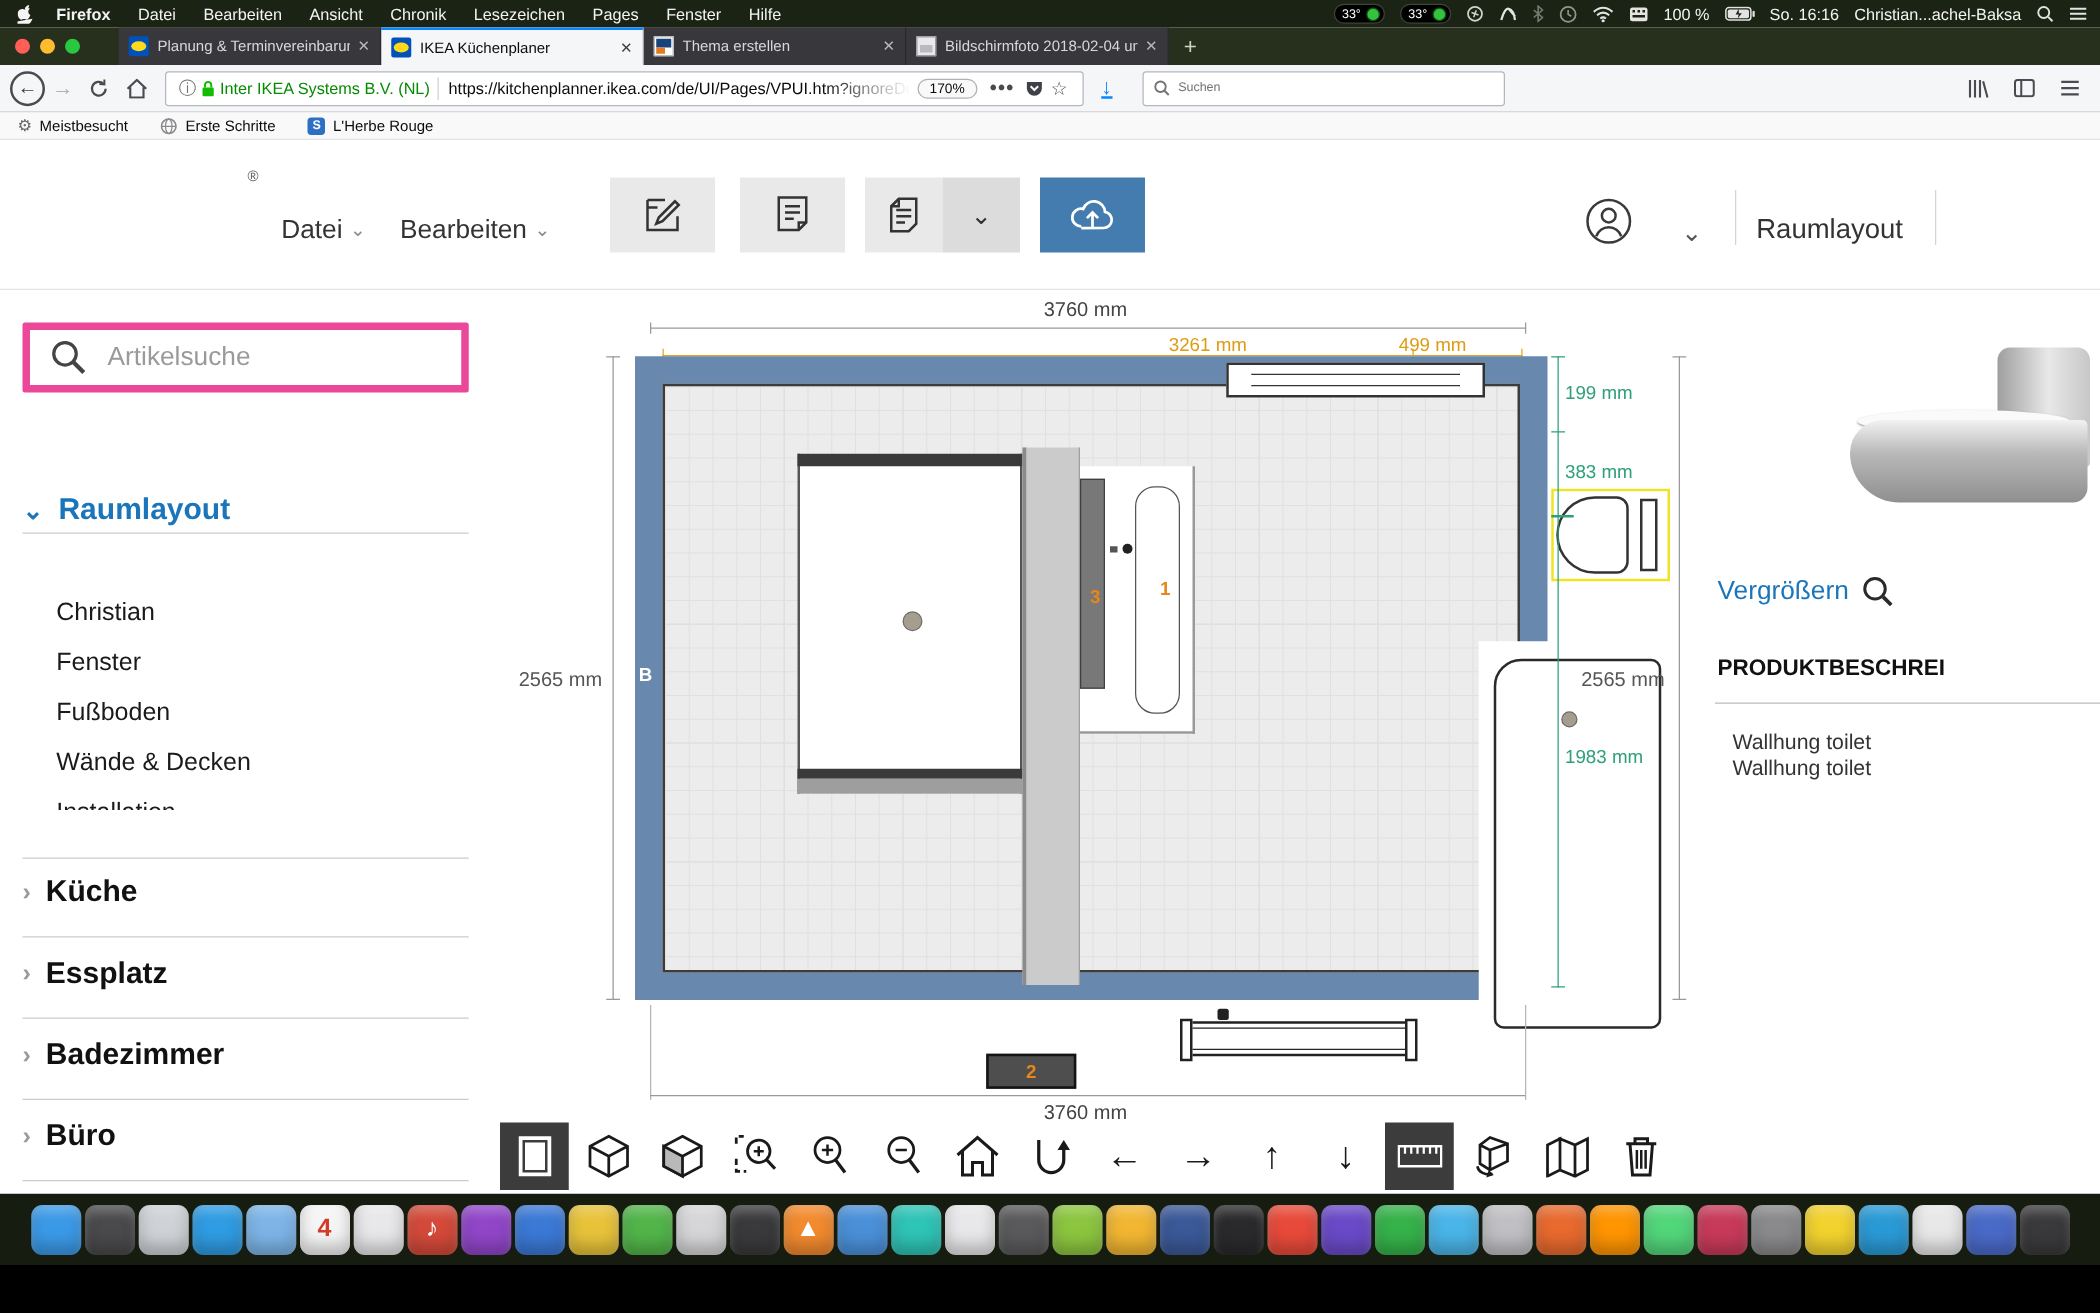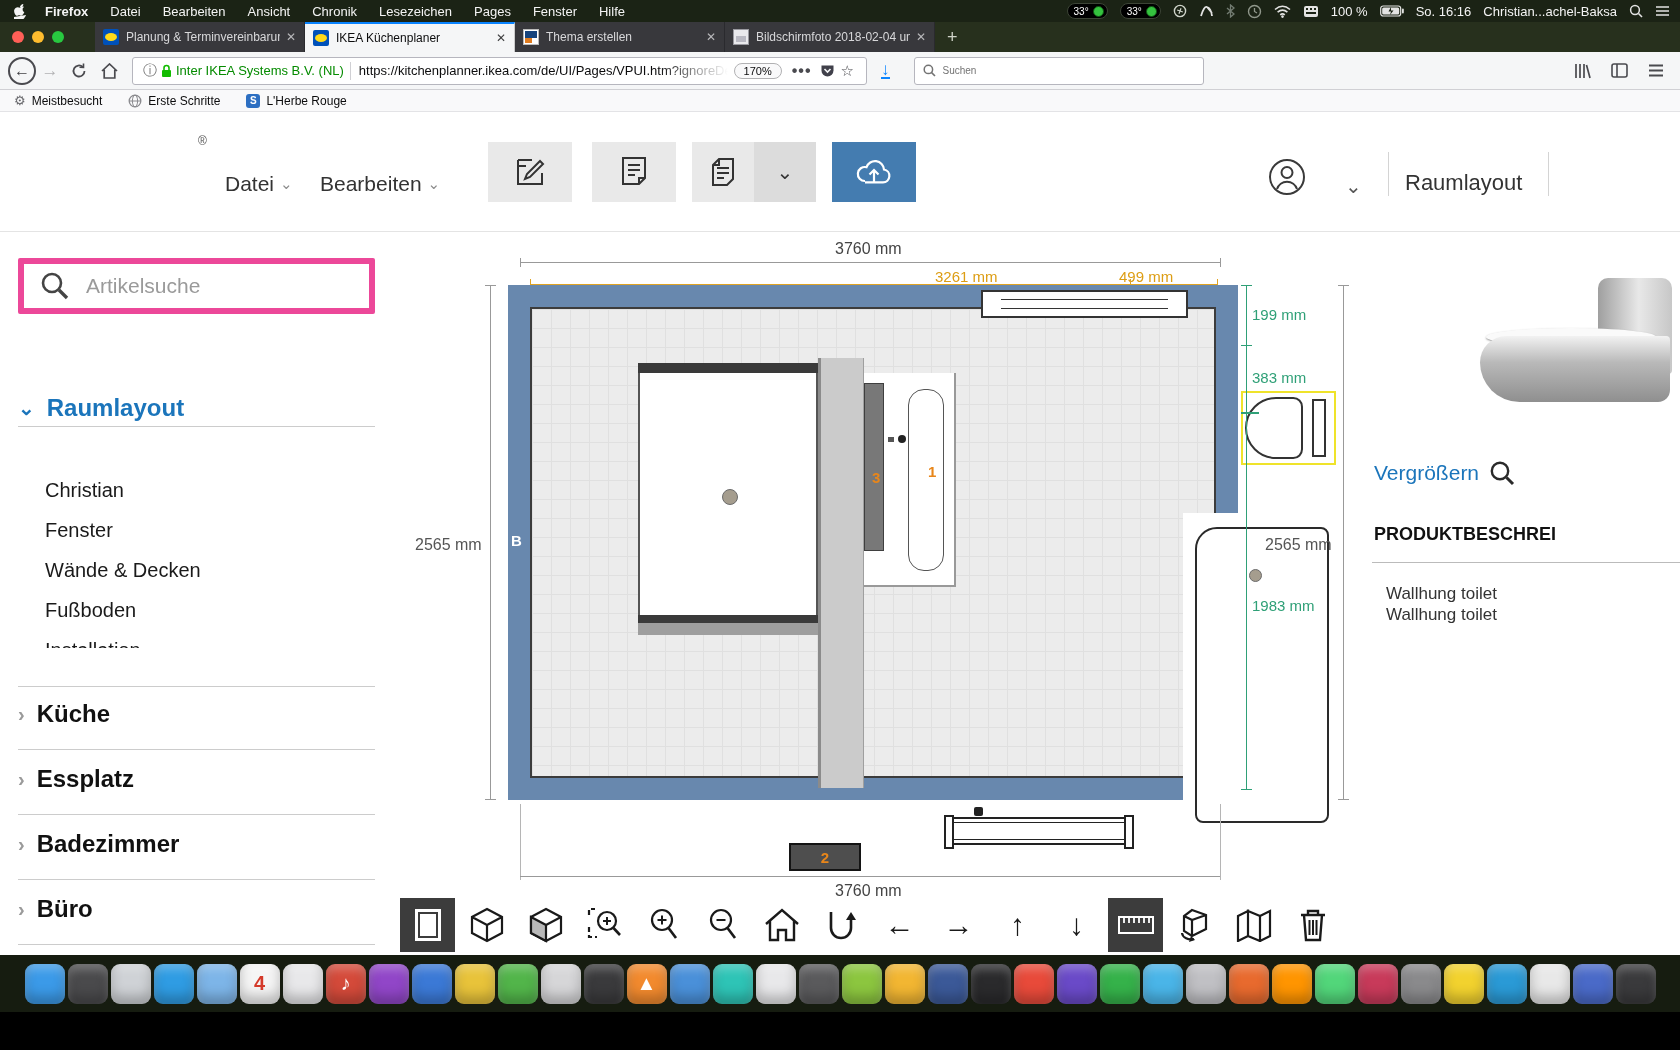--- a/index.html
+++ b/index.html
@@ -443,22 +443,22 @@
       </div>
 
       <div class="side-sec" style="top:162px;">
         <span class="side-chev blue">⌄</span>
         <span class="sec-title blue">Raumlayout</span>
       </div>
       <div class="side-divider" style="top:194px;"></div>
       <div class="side-items">
           <div class="side-item">Christian</div>
           <div class="side-item">Fenster</div>
+          <div class="side-item">Fußboden</div>
           <div class="side-item">Wände &amp; Decken</div>
-          <div class="side-item">Fußboden</div>
           <div class="side-item clipped">Installation</div>
         </div>
       <div class="side-divider" style="top:454px;"></div>
 
       <div class="side-sec" style="top:468px;">
         <span class="side-chev">›</span>
         <span class="sec-title">Küche</span>
       </div>
       <div class="side-divider" style="top:517px;"></div>
 

